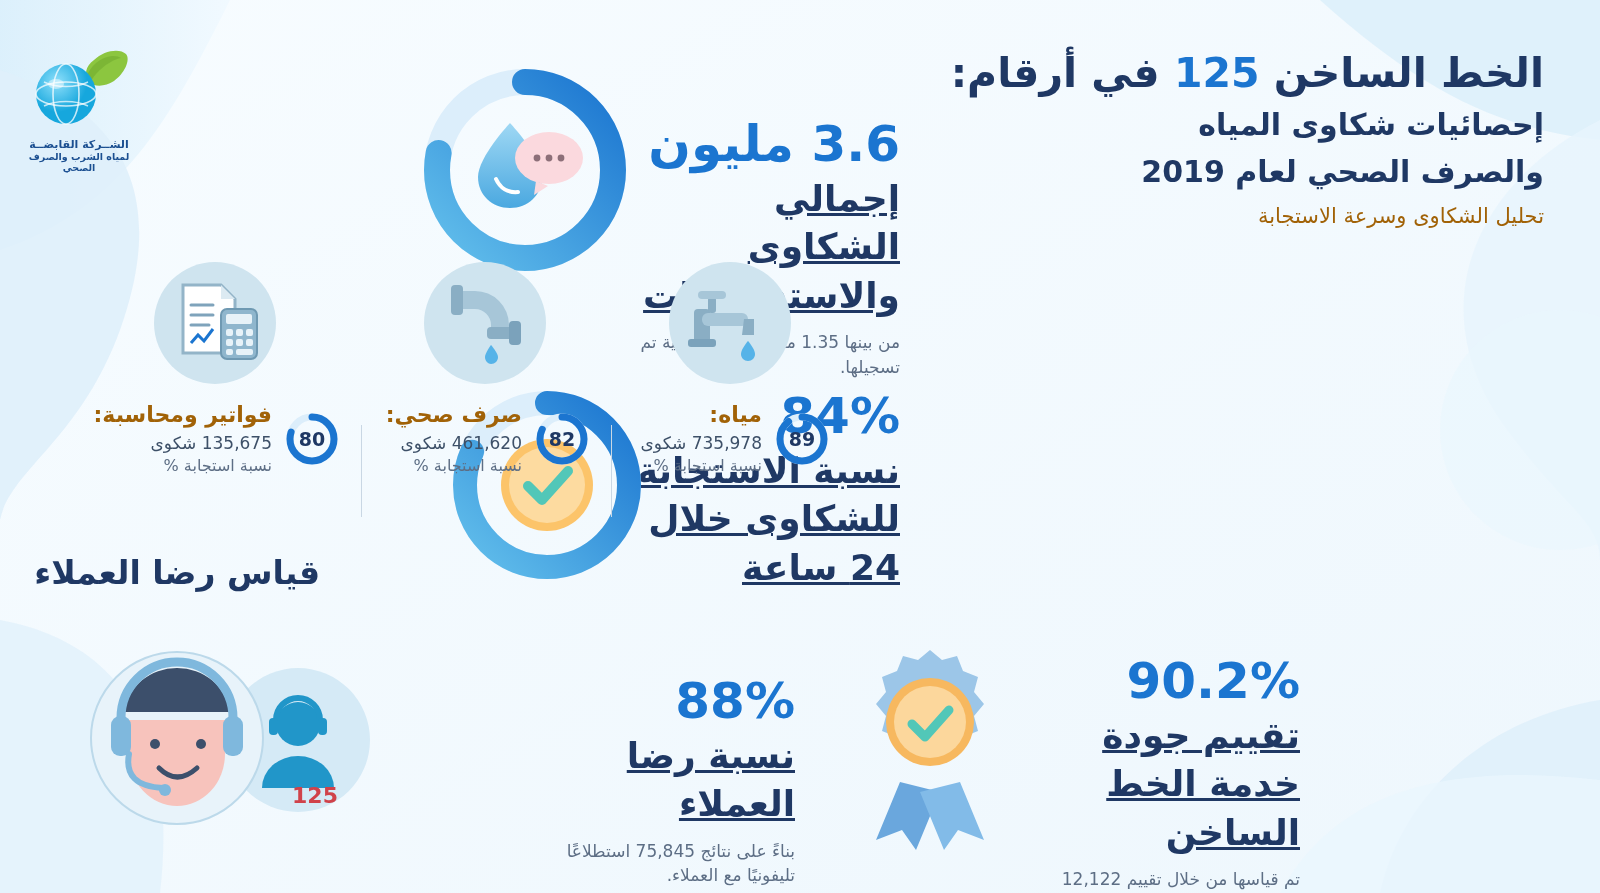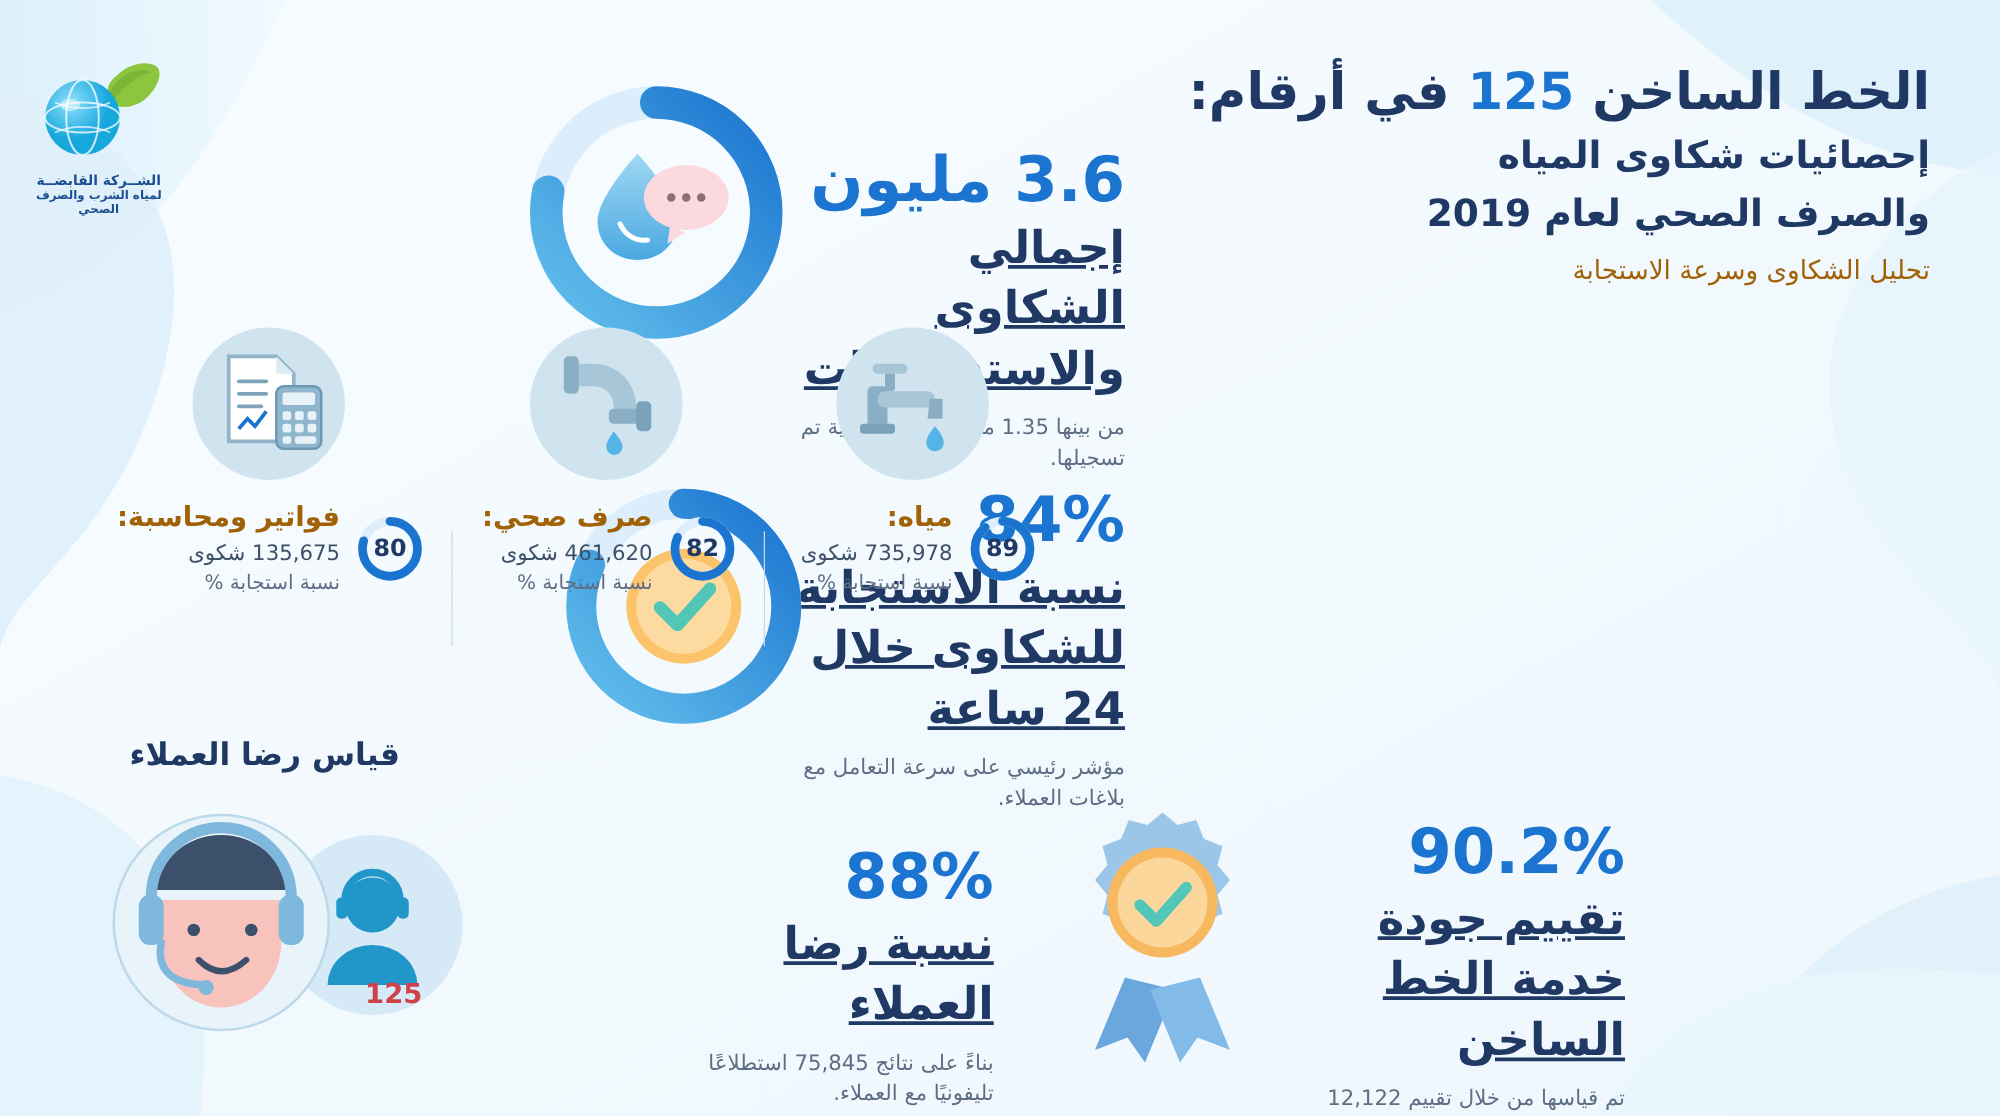--- a/index.html
+++ b/index.html
@@ -33,21 +33,21 @@
   
   .cat{position:absolute;text-align:right;}
   .cat .circ-icon{width:122px;height:122px;border-radius:50%;background:#cfe4ef;display:flex;align-items:center;justify-content:center;}
   .cat .ttl{font-size:22px;font-weight:bold;color:#a16207;}
   .cat .l1{font-size:17px;color:#3d5068;margin-top:6px;text-align:right;}
   .cat .l2{font-size:16px;color:#5d6e85;margin-top:3px;}
   .divider{position:absolute;width:1px;background:#c9d7e4;}
   .minidonut{position:relative;width:56px;height:56px;}
   .minidonut .val{position:absolute;inset:0;display:flex;align-items:center;justify-content:center;font-size:19px;font-weight:bold;color:#1f3864;}
   
-  #sat-title{position:absolute;top:589px;right:1280px;font-size:25px;font-weight:bold;color:#1f3864;text-align:right;}
+  #sat-title{position:absolute;top:553px;right:1280px;font-size:33px;font-weight:bold;color:#1f3864;text-align:right;}
   
   .badge125{position:absolute;font-size:22px;font-weight:bold;color:#d0424a;}
 </style>
 </head>
 <body>
 
 <div class="bg">
   <svg width="1600" height="893" viewBox="0 0 1600 893">
     <defs>
       <linearGradient id="bgg" x1="0" y1="0" x2="1" y2="1">
@@ -133,21 +133,20 @@
         <circle cx="127" cy="103" r="3.4" fill="#8d6f79"></circle>
         <circle cx="139" cy="103" r="3.4" fill="#8d6f79"></circle>
         <circle cx="151" cy="103" r="3.4" fill="#8d6f79"></circle>
       </g>
     </svg>
   </div>
 
   <div class="stat" style="top:390px;right:700px;width:290px;">
     <div class="big">84%</div>
     <div class="lbl">نسبة الاستجابة للشكاوى خلال 24 ساعة</div>
-    <div class="sub">مؤشر رئيسي على سرعة التعامل مع بلاغات العملاء.</div>
   </div>
 
   <div class="ring" style="top:378px;right:945px;">
     <svg width="215" height="215" viewBox="0 0 215 215">
       <circle cx="107" cy="107" r="82" fill="none" stroke="#dceefb" stroke-width="24"></circle>
       <circle cx="107" cy="107" r="82" fill="none" stroke="url(#gr-ring)" stroke-width="24" stroke-linecap="round" stroke-dasharray="420 515" transform="rotate(-90 107 107)"></circle>
       <g>
         <circle cx="107" cy="107" r="46" fill="#fcc46a"></circle>
         <circle cx="107" cy="107" r="38" fill="#fddba0"></circle>
         <path d="M88 108 l14 14 26-29" fill="none" stroke="#52c7b8" stroke-width="10" stroke-linecap="round" stroke-linejoin="round"></path>

